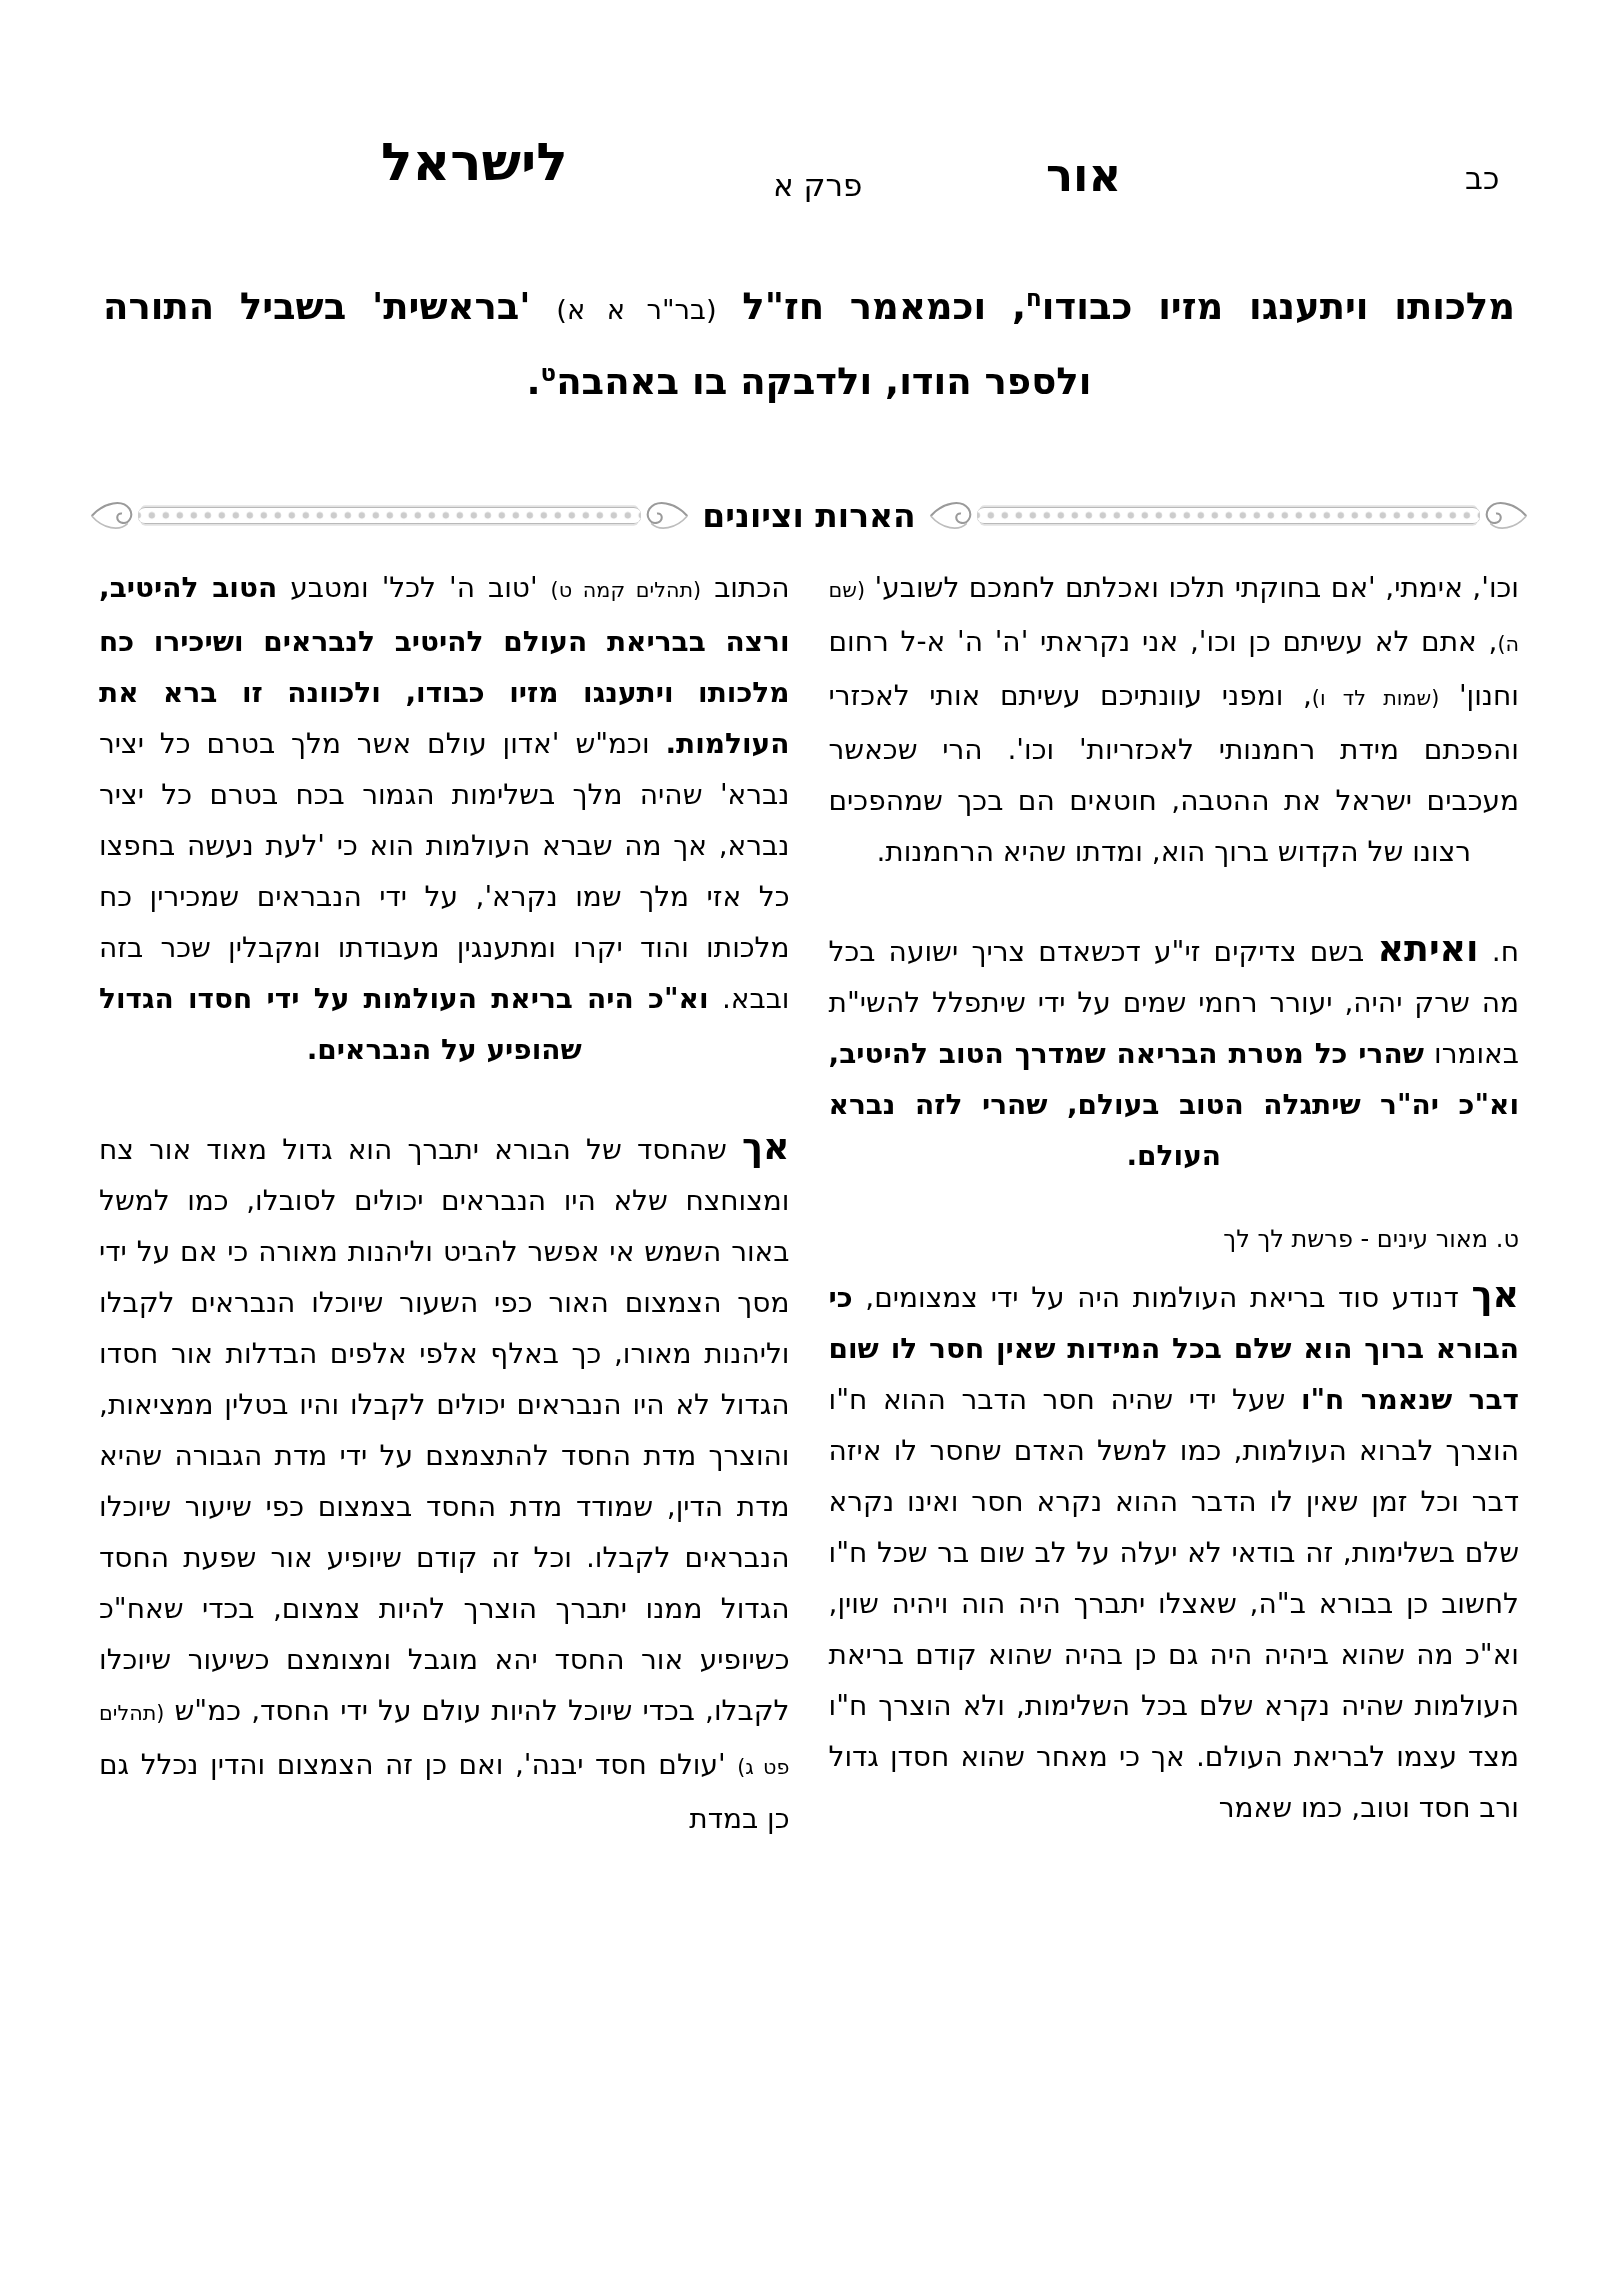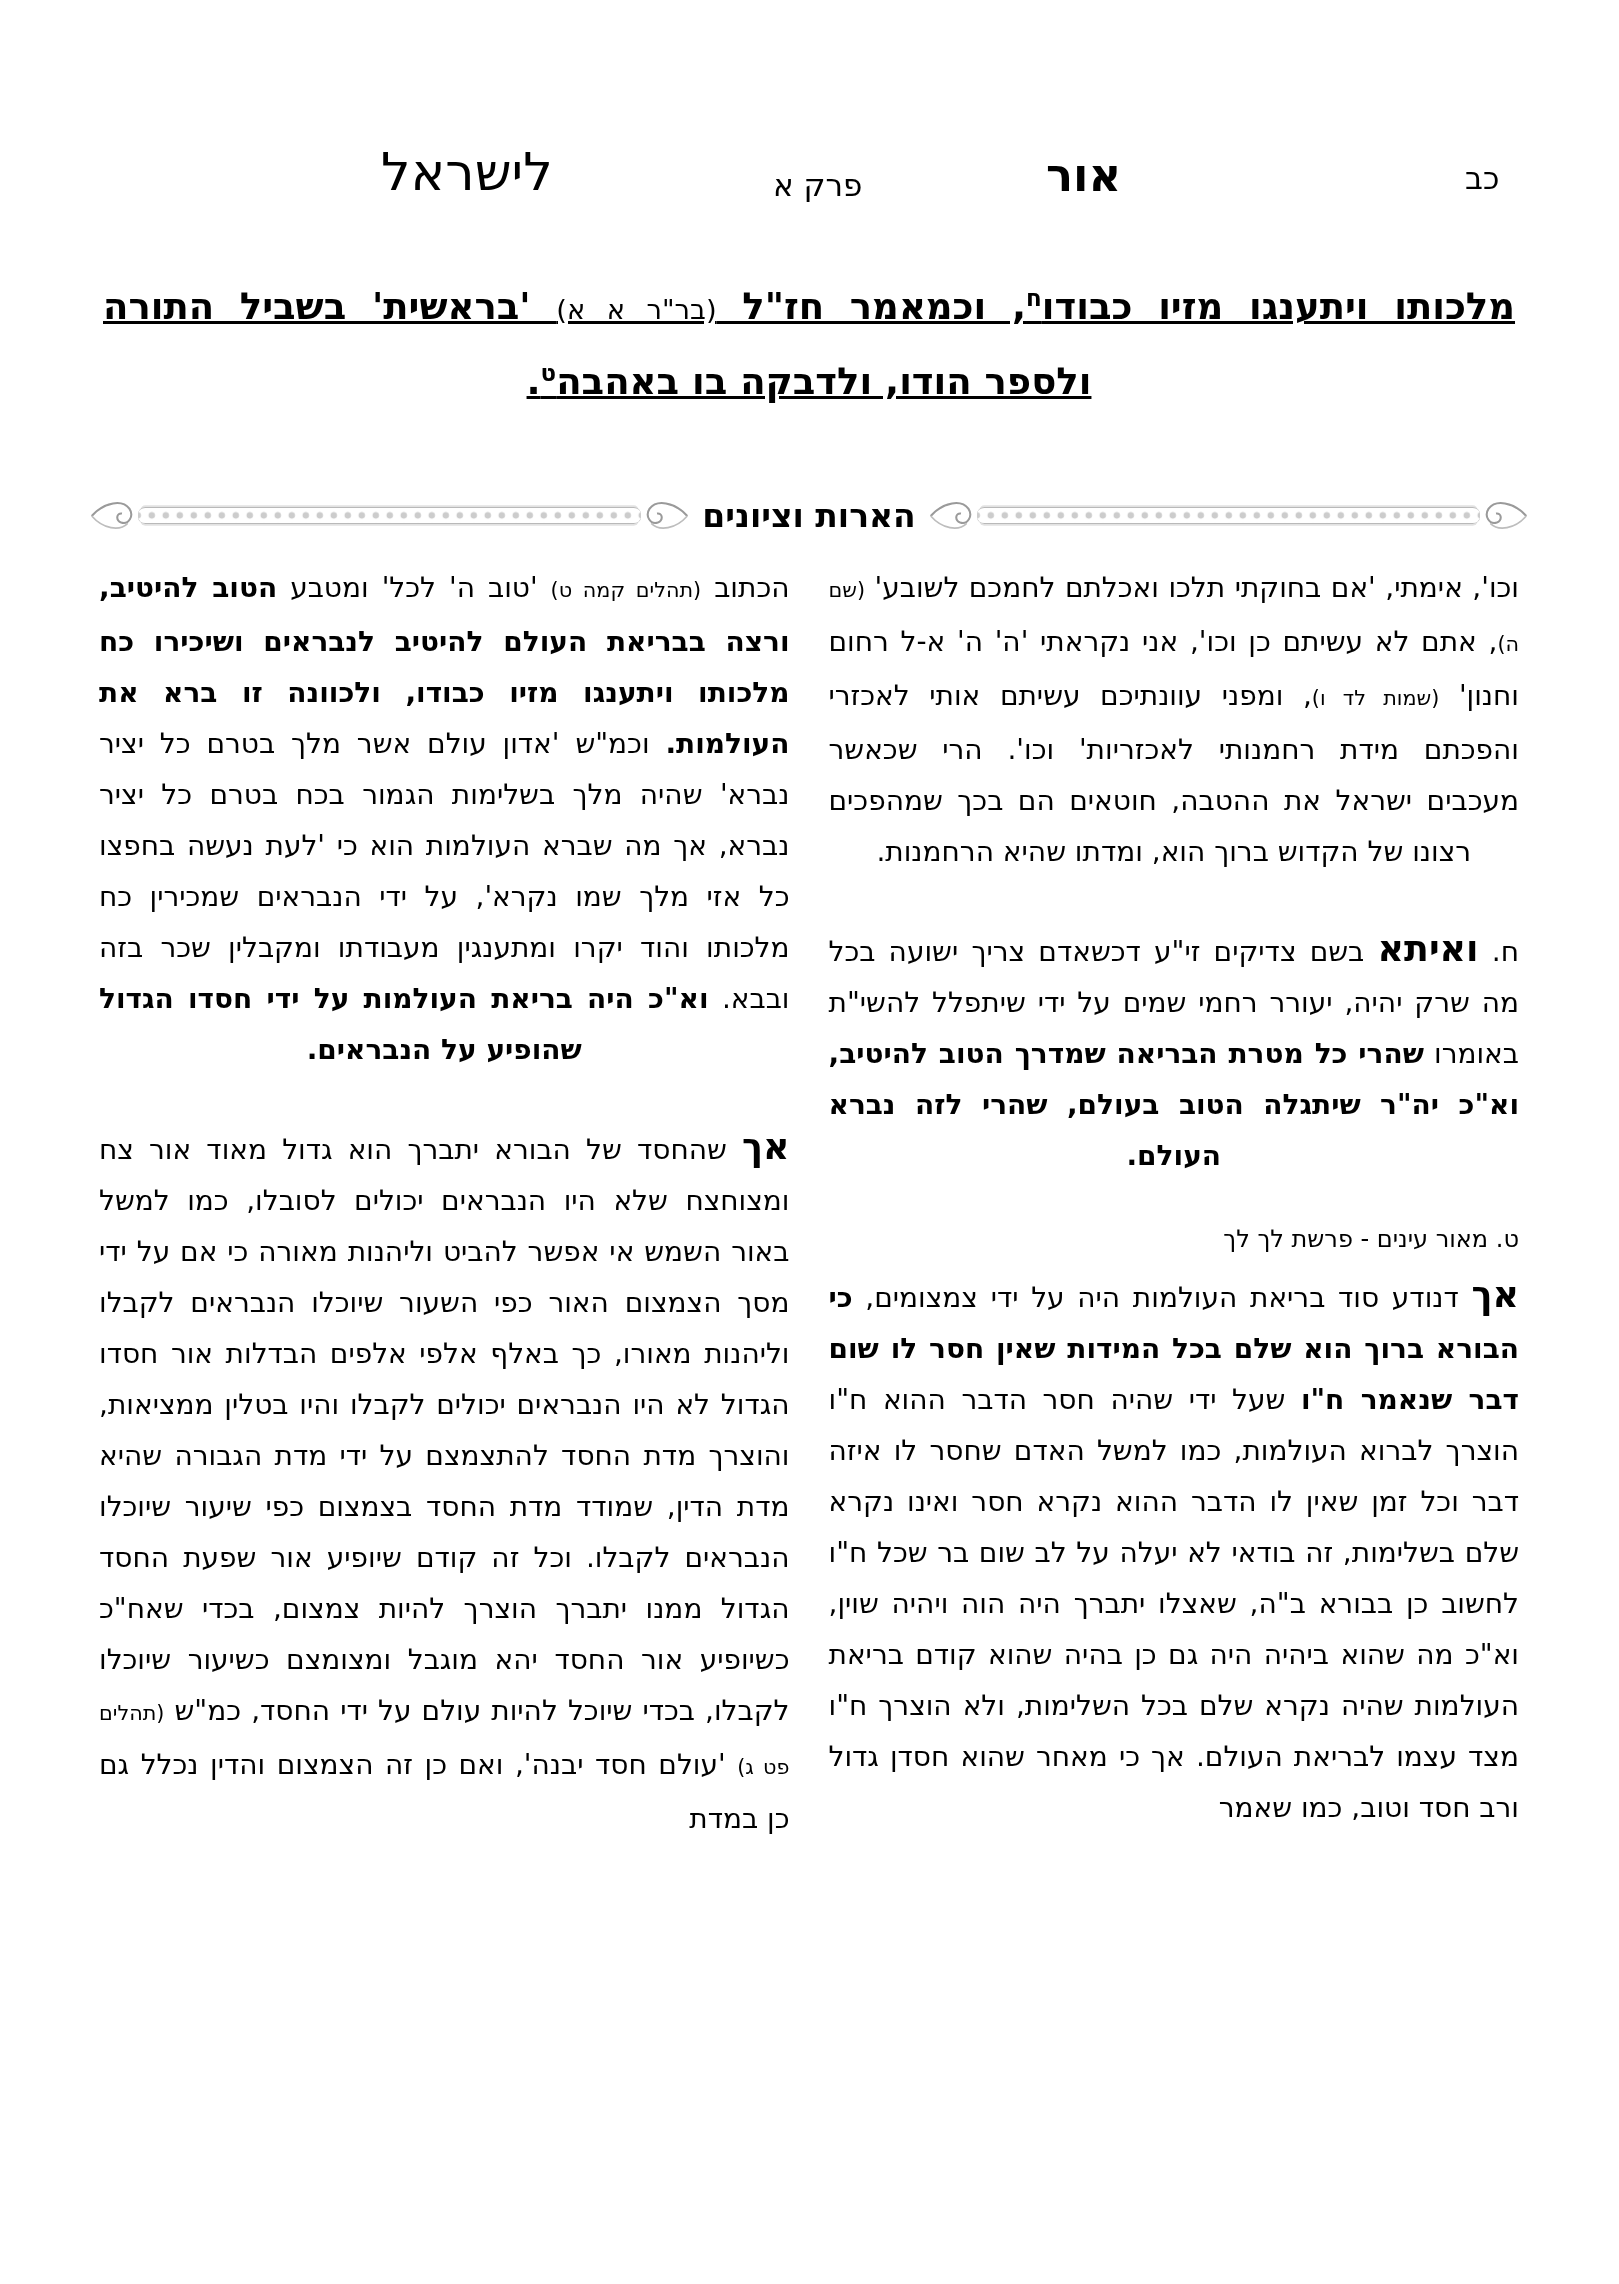--- a/index.html
+++ b/index.html
@@ -10,27 +10,26 @@
     color:#000;
     direction:rtl;
     font-family:"DejaVu Sans","DejaVu Serif",sans-serif;
     overflow:hidden;
   }
   
   .hdr-item{position:absolute;white-space:nowrap;}
   .hdr-pagenum{left:1466px;top:160px;font-size:31px;}
   .hdr-title-right{left:1047px;top:149px;font-size:45px;font-weight:bold;}
   .hdr-chapter{left:774px;top:167px;font-size:31px;}
-  .hdr-title-left{left:382px;top:142px;font-size:52px;font-weight:normal;}
+  .hdr-title-left{left:382px;top:132px;font-size:52px;font-weight:bold;}
   
   .main-block{position:absolute;top:271px;right:104px;left:104px;}
   .main-line{
     font-size:37px;font-weight:bold;line-height:72px;
     text-align:justify;
-    text-decoration:underline;
   }
   .main-line.align-justify{text-align-last:justify;}
   .main-line.align-center{text-align:center;text-align-last:center;}
   
   .divider{
     position:absolute;top:496px;right:91px;left:91px;
     display:flex;align-items:center;gap:7px;
   }
   .divider-title{font-size:33px;font-weight:bold;white-space:nowrap;padding:0 6.5px;}
   .orn{flex:1;display:flex;align-items:center;gap:1.6px;min-width:0;}

